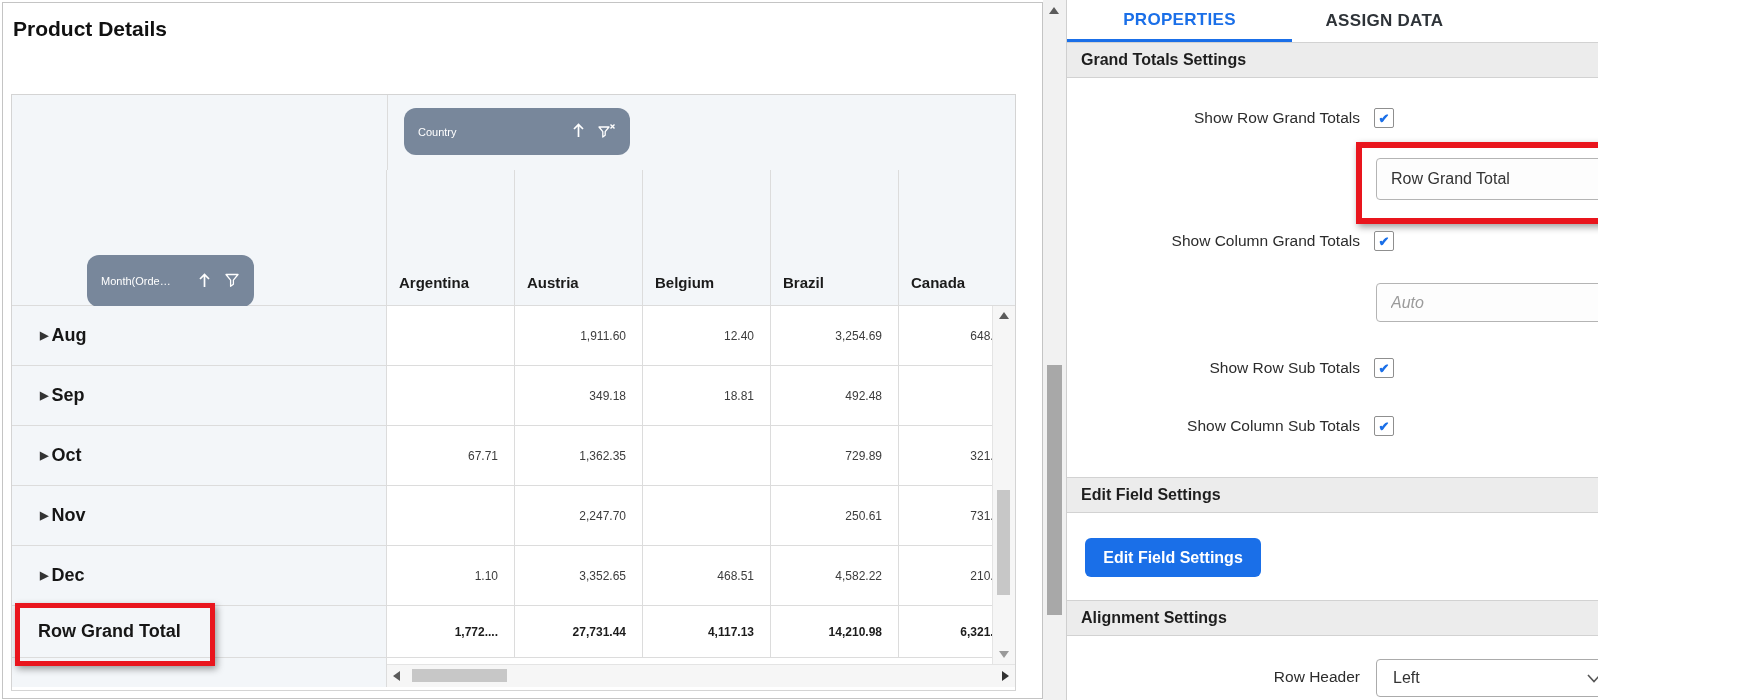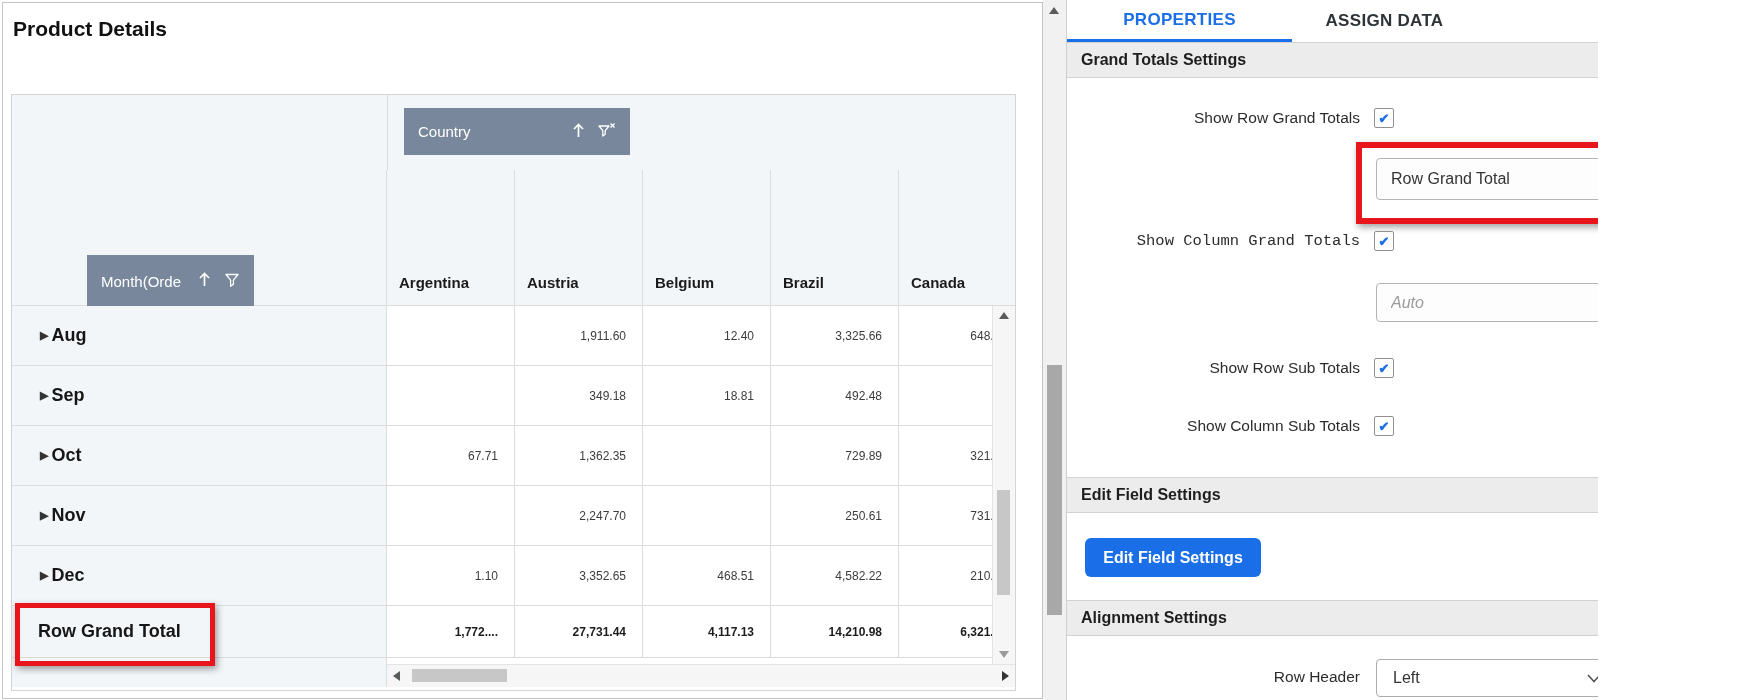--- a/index.html
+++ b/index.html
@@ -8,22 +8,22 @@
   
   .card{position:absolute;left:2px;top:2px;width:1039px;height:695px;
         background:#fff;border:1px solid #c4c4c4;}
   .title{position:absolute;left:10px;top:14px;font-size:21px;font-weight:bold;color:#111;}
   .tablewrap{position:absolute;left:8px;top:91px;width:1003px;height:595px;
              border:1px solid #d4d4d4;overflow:hidden;background:#fff;}
   .toprow{position:absolute;left:0;top:0;width:1012px;height:75px;
           background:var(--hdrbg);border-bottom:1px solid #dcdcdc;}
   .topleft{position:absolute;left:0;top:0;width:375px;height:75px;border-right:1px solid #dcdcdc;}
   .fieldbtn{position:absolute;display:flex;align-items:center;background:var(--fieldbtn);
-            border:none;border-radius:0;color:#fff;font-family:"Liberation Sans",sans-serif;
-            font-size:15px;cursor:pointer;padding:16px 14px;}
+            border:none;border-radius:12px;color:#fff;font-family:"Liberation Sans",sans-serif;
+            font-size:11px;cursor:pointer;padding:16px 14px;}
   .fieldbtn .flab{flex:1;text-align:left;white-space:nowrap;overflow:hidden;}
   .fieldbtn .fics{display:flex;align-items:center;gap:12px;margin-left:14px;}
   .btn-country{left:392px;top:13px;width:226px;height:47px;}
   .btn-month{left:75px;top:85px;width:167px;height:52px;}
   .btn-year{left:75px;top:150px;width:167px;height:52px;}
   .hdrleft{position:absolute;left:0;top:75px;width:375px;height:136px;
            background:var(--hdrbg);border-right:1px solid #dcdcdc;border-bottom:1px solid #dcdcdc;box-sizing:border-box;}
   .hdrcells{position:absolute;left:375px;top:75px;height:136px;display:flex;}
   .chdr{box-sizing:border-box;border-right:1px solid #dcdcdc;border-bottom:1px solid #dcdcdc;
         background:var(--hdrbg);display:flex;align-items:flex-end;
@@ -180,21 +180,21 @@
 
       <div class="rows">
           <div class="prow">
             <div class="plabel">
               <span class="caret"></span>
               <span>Aug</span>
             </div>
             <div class="pcell" style="width: 128px;"></div>
             <div class="pcell" style="width: 128px;">1,911.60</div>
             <div class="pcell" style="width: 128px;">12.40</div>
-            <div class="pcell" style="width: 128px;">3,325.66</div>
+            <div class="pcell" style="width: 128px;">3,254.69</div>
             <div class="pcell" style="width: 125px;">648.02</div>
           </div>
           <div class="prow">
             <div class="plabel">
               <span class="caret"></span>
               <span>Sep</span>
             </div>
             <div class="pcell" style="width: 128px;"></div>
             <div class="pcell" style="width: 128px;">349.18</div>
             <div class="pcell" style="width: 128px;">18.81</div>
@@ -284,21 +284,21 @@
       <span class="st">Grand Totals Settings</span>
       <span class="minus">−</span>
     </div>
 
     <div class="flabel" style="top:109px;">Show Row Grand Totals</div>
     <div class="cbx" style="top:108px;">✔</div>
 
     <input class="tinput" style="top: 158px;" value="Row Grand Total">
     <div class="redbox redbox-input"></div>
 
-    <div class="flabel" style="top:232px;font-family:Liberation Mono, monospace;">Show Column Grand Totals</div>
+    <div class="flabel" style="top:232px;">Show Column Grand Totals</div>
     <div class="cbx" style="top:231px;">✔</div>
 
     <input class="tinput" style="top: 283px; height: 39px;" placeholder="Auto">
 
     <div class="flabel" style="top:359px;">Show Row Sub Totals</div>
     <div class="cbx" style="top:358px;">✔</div>
 
     <div class="flabel" style="top:417px;">Show Column Sub Totals</div>
     <div class="cbx" style="top:416px;">✔</div>
 

